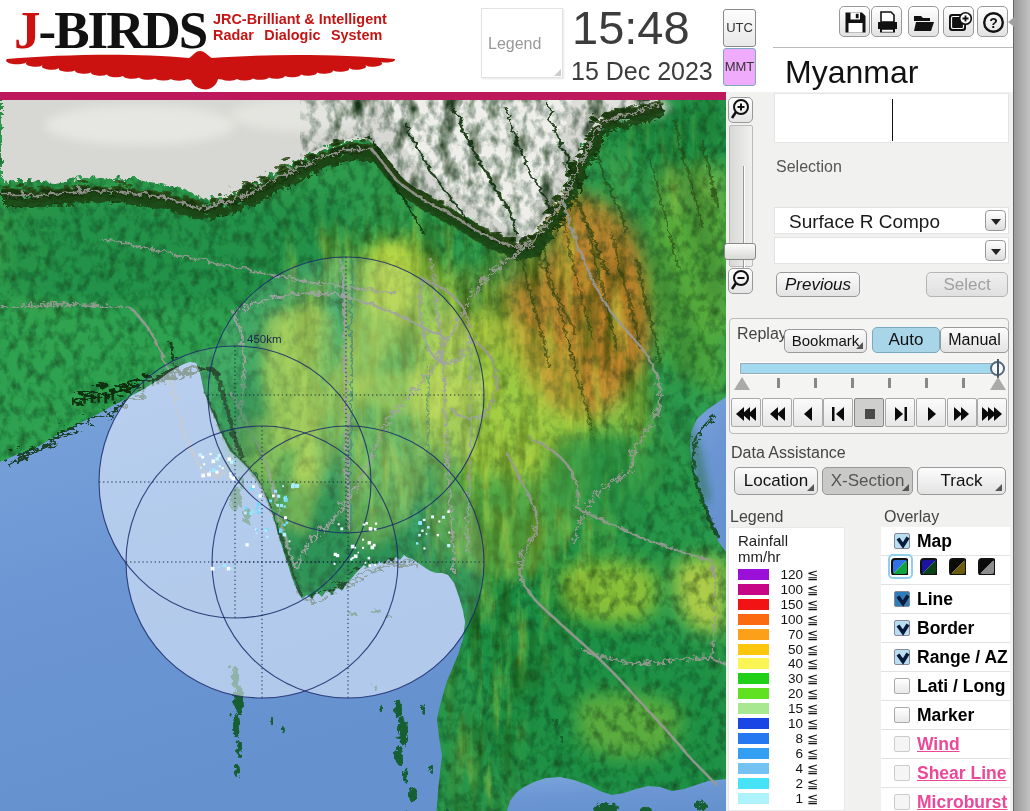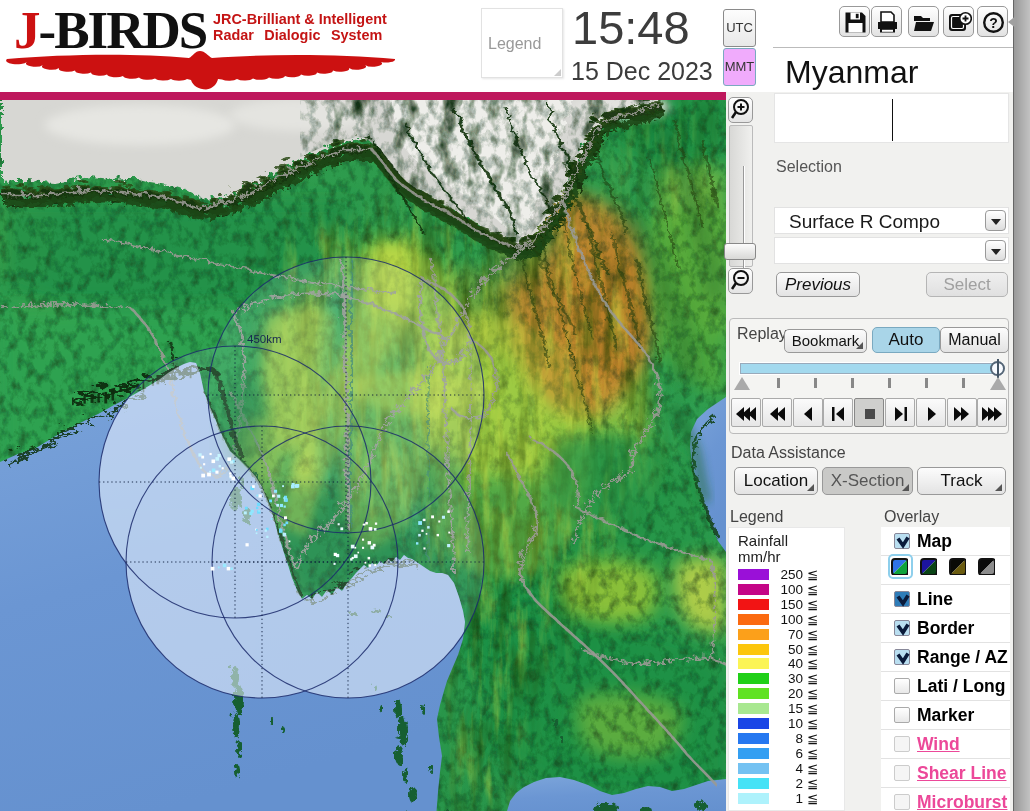--- a/index.html
+++ b/index.html
@@ -619,21 +619,21 @@
     <div id="dalabel">Data Assistance</div>
     <div class="btn fold" id="locbtn">Location</div>
     <div class="btn fold" id="xsecbtn">X-Section</div>
     <div class="btn fold" id="trackbtn">Track</div>
     <div id="leglabel">Legend</div>
     <div id="ovlabel">Overlay</div>
     <div id="legpanel">
       <div class="t1">Rainfall</div>
       <div class="t2">mm/hr</div>
     <div class="lbar" style="top: 41px; background: rgb(154, 16, 216);"></div>
-        <div class="llab" style="top: 39px;">250</div>
+        <div class="llab" style="top: 39px;">120</div>
         <div class="lle" style="top: 38px;">≦</div>
         <div class="lbar" style="top: 55.9px; background: rgb(196, 6, 135);"></div>
         <div class="llab" style="top: 53.9px;">100</div>
         <div class="lle" style="top: 52.9px;">≦</div>
         <div class="lbar" style="top: 70.8px; background: rgb(242, 20, 20);"></div>
         <div class="llab" style="top: 68.8px;">150</div>
         <div class="lle" style="top: 67.8px;">≦</div>
         <div class="lbar" style="top: 85.7px; background: rgb(251, 106, 16);"></div>
         <div class="llab" style="top: 83.7px;">100</div>
         <div class="lle" style="top: 82.7px;">≦</div>

